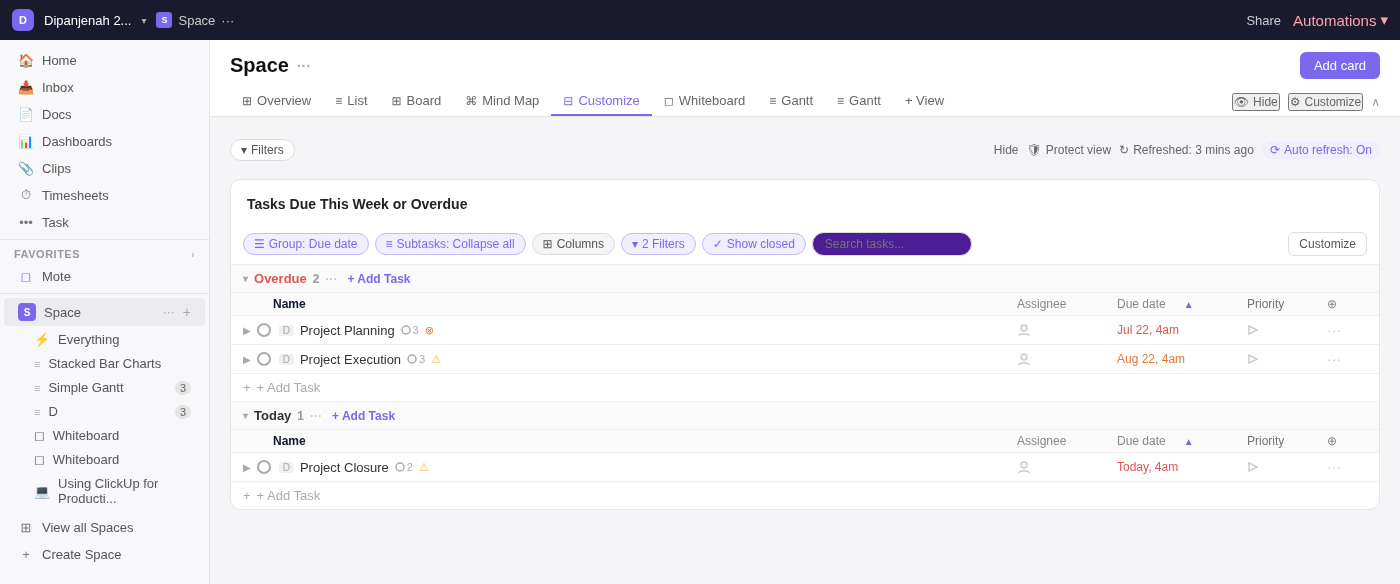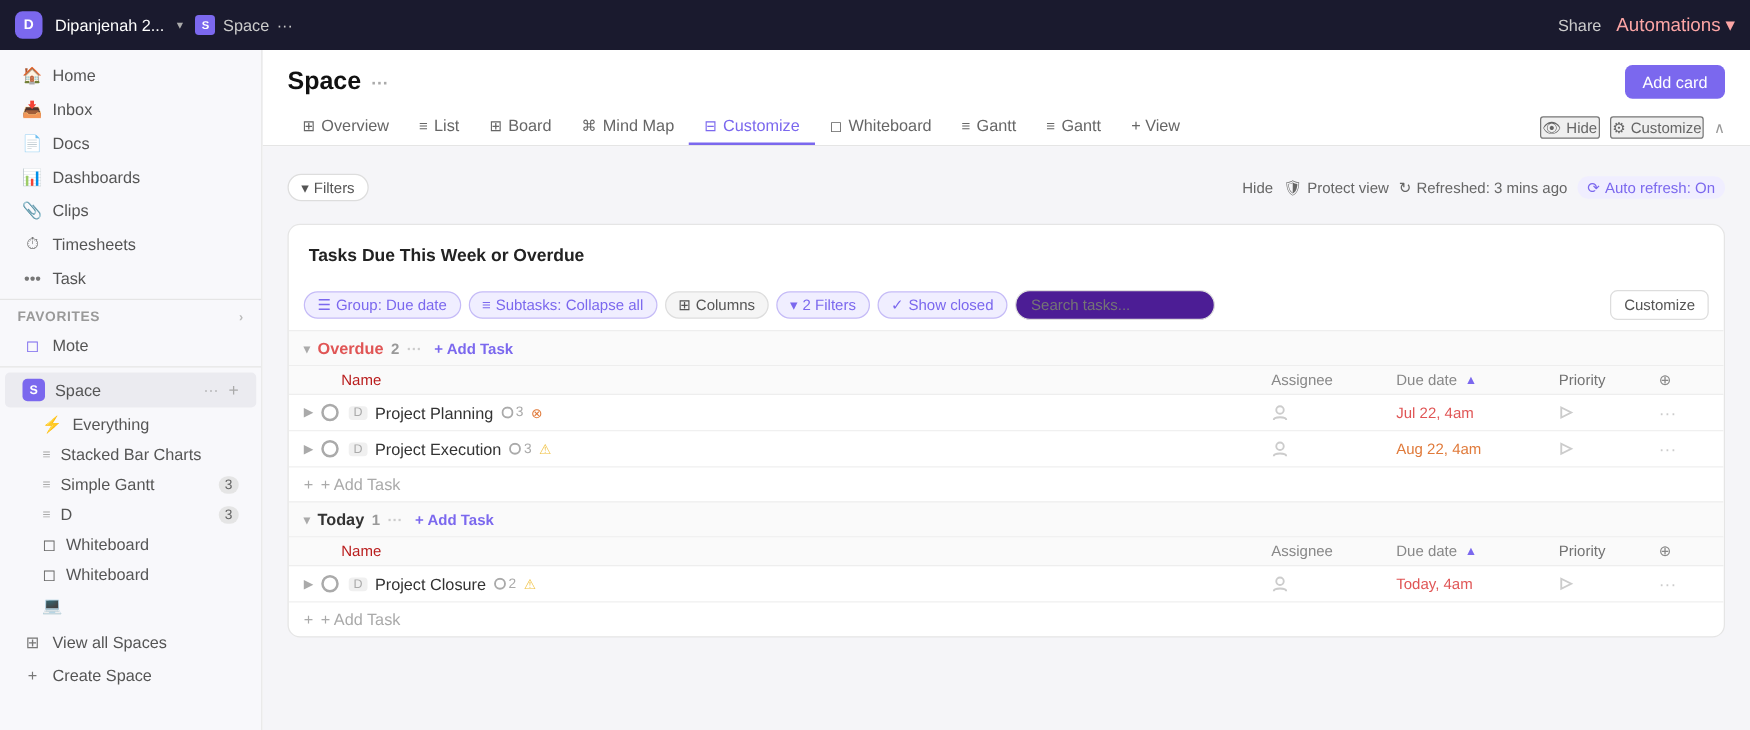--- a/index.html
+++ b/index.html
@@ -82,23 +82,23 @@
     .search-tasks { background: #4c1d95; border: 1px solid #ddd; border-radius: 16px; padding: 4px 12px; font-size: 12px; color: #999; outline: none; width: 160px; }
     .customize-widget-btn { margin-left: auto; font-size: 12px; color: #555; cursor: pointer; background: none; border: 1px solid #ddd; border-radius: 6px; padding: 4px 10px; }
     .task-group-header { display: flex; align-items: center; gap: 6px; padding: 6px 12px; background: #fafafa; border-top: 1px solid #eee; border-bottom: 1px solid #eee; font-size: 13px; font-weight: 600; }
     .task-group-header .group-label { color: #e05555; }
     .task-group-header .group-count { color: #999; font-size: 12px; }
     .task-group-header .group-dots { color: #ccc; font-size: 12px; cursor: pointer; }
     .task-group-header .add-task-link { color: #7B68EE; font-size: 12px; cursor: pointer; margin-left: 4px; }
     .task-group-header.today-header .group-label { color: #333; }
 
     .table-col-header { display: flex; align-items: center; background: #fafafa; border-bottom: 1px solid #eee; padding: 4px 12px; }
-    .col-name { flex: 1; font-size: 12px; color: #b91c1c; font-weight: 400; }
+    .col-name { flex: 1; font-size: 12px; color: #0f172a; font-weight: 700; }
     .col-assignee { width: 100px; font-size: 12px; color: #888; font-weight: 500; }
-    .col-duedate { width: 130px; font-size: 12px; color: #888; font-weight: 500; display: flex; align-items: center; gap: 4px; }
+    .col-duedate { width: 130px; font-size: 12px; color: #888; font-weight: 500; display: flex; align-items: center; gap: 16px; }
     .col-priority { width: 80px; font-size: 12px; color: #737373; font-weight: 500; }
     .col-more { width: 40px; font-size: 12px; color: #888; }
 
     .task-row { display: flex; align-items: center; padding: 6px 12px; border-bottom: 1px solid #f0f0f0; }
     .task-expand { color: #aaa; font-size: 10px; cursor: pointer; margin-right: 6px; }
     .task-status { width: 14px; height: 14px; border: 2px solid #aaa; border-radius: 50%; margin-right: 8px; flex-shrink: 0; }
     .task-name-col { flex: 1; display: flex; align-items: center; gap: 6px; }
     .task-d-label { font-size: 10px; color: #aaa; background: #f0f0f0; border-radius: 3px; padding: 0 4px; }
     .task-name { font-size: 13px; color: #333; }
     .task-subtask-count { font-size: 11px; color: #aaa; display: flex; align-items: center; gap: 2px; }
@@ -221,20 +221,21 @@
       <div class="sidebar-sub-item">
         <span class="sidebar-whiteboard-icon">◻</span>
         <span class="sidebar-sub-label">Whiteboard</span>
       </div>
       <div class="sidebar-sub-item">
         <span class="sidebar-whiteboard-icon">◻</span>
         <span class="sidebar-sub-label">Whiteboard</span>
       </div>
       <div class="sidebar-sub-item">
         <span class="sidebar-icon">💻</span>
+        <span class="sidebar-sub-label">Using ClickUp for Producti...</span>
       </div>
 
       <div class="sidebar-item" style="margin-top:4px;">
         <span class="sidebar-icon">⊞</span>
         <span class="sidebar-label">View all Spaces</span>
       </div>
       <div class="sidebar-item">
         <span class="sidebar-icon">+</span>
         <span class="sidebar-label">Create Space</span>
       </div>

